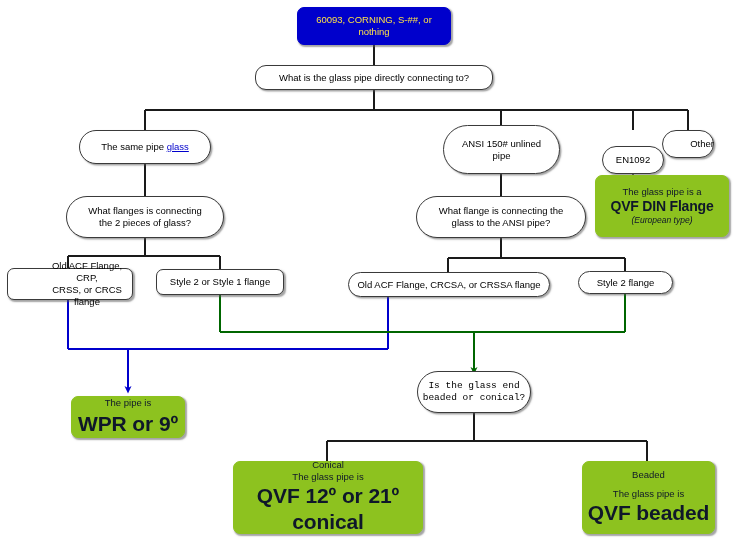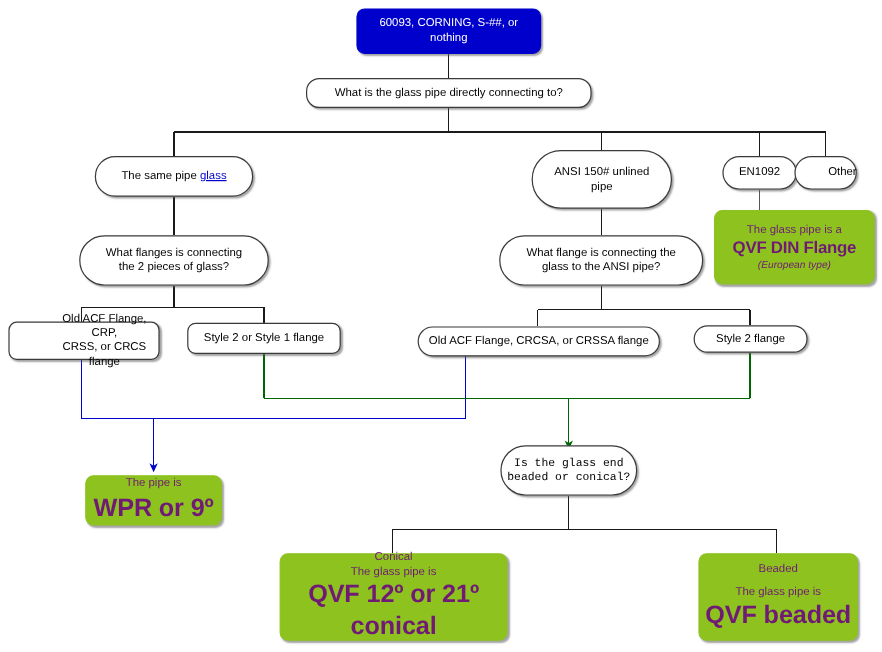--- a/index.html
+++ b/index.html
@@ -41,26 +41,26 @@
     box-shadow: 1.5px 1.5px 1.5px rgba(90,90,90,0.55);
   }
   
   .pill      { border-radius: 999px; }
   .roundrect { border-radius: 7px; }
   .softrect  { border-radius: 4px; }
 
   
   .fill-blue {
     background: #0000CC;
-    color: #ffffff;
+    color: #fde047;
     border-color: #0000CC;
   }
   .fill-green {
     background: #8DC21F;
-    color: #701a75;
+    color: #0f172a;
     border-color: #8DC21F;
   }
 
   .ln  { font-size: 9.5px; }
   .ln-sm { font-size: 8.5px; font-style: italic; }
   .ln-big {
     font-size: 21px;
     font-weight: bold;
     letter-spacing: -0.1px;
   }
@@ -151,21 +151,21 @@
     <div class="ln">
       <span>The same pipe </span><span class="link">glass</span>
     </div>
   </div>
 
   <div class="node pill" style="left:443px; top:125px; width:117px; height:49px;">
     <div class="ln">ANSI 150# unlined</div>
     <div class="ln">pipe</div>
   </div>
 
-  <div class="node pill" style="left:602px; top:130px; width:62px; height:28px;">
+  <div class="node pill" style="left:602px; top:146px; width:62px; height:28px;">
     <div class="ln">EN1092</div>
   </div>
 
   <div class="node pill" style="left:662px; top:130px; width:52px; height:28px;padding-left:28px;">
     <div class="ln">Other</div>
   </div>
 
   <div class="node pill" style="left:66px; top:196px; width:158px; height:42px;">
     <div class="ln">What flanges is connecting</div>
     <div class="ln">the 2 pieces of glass?</div>

